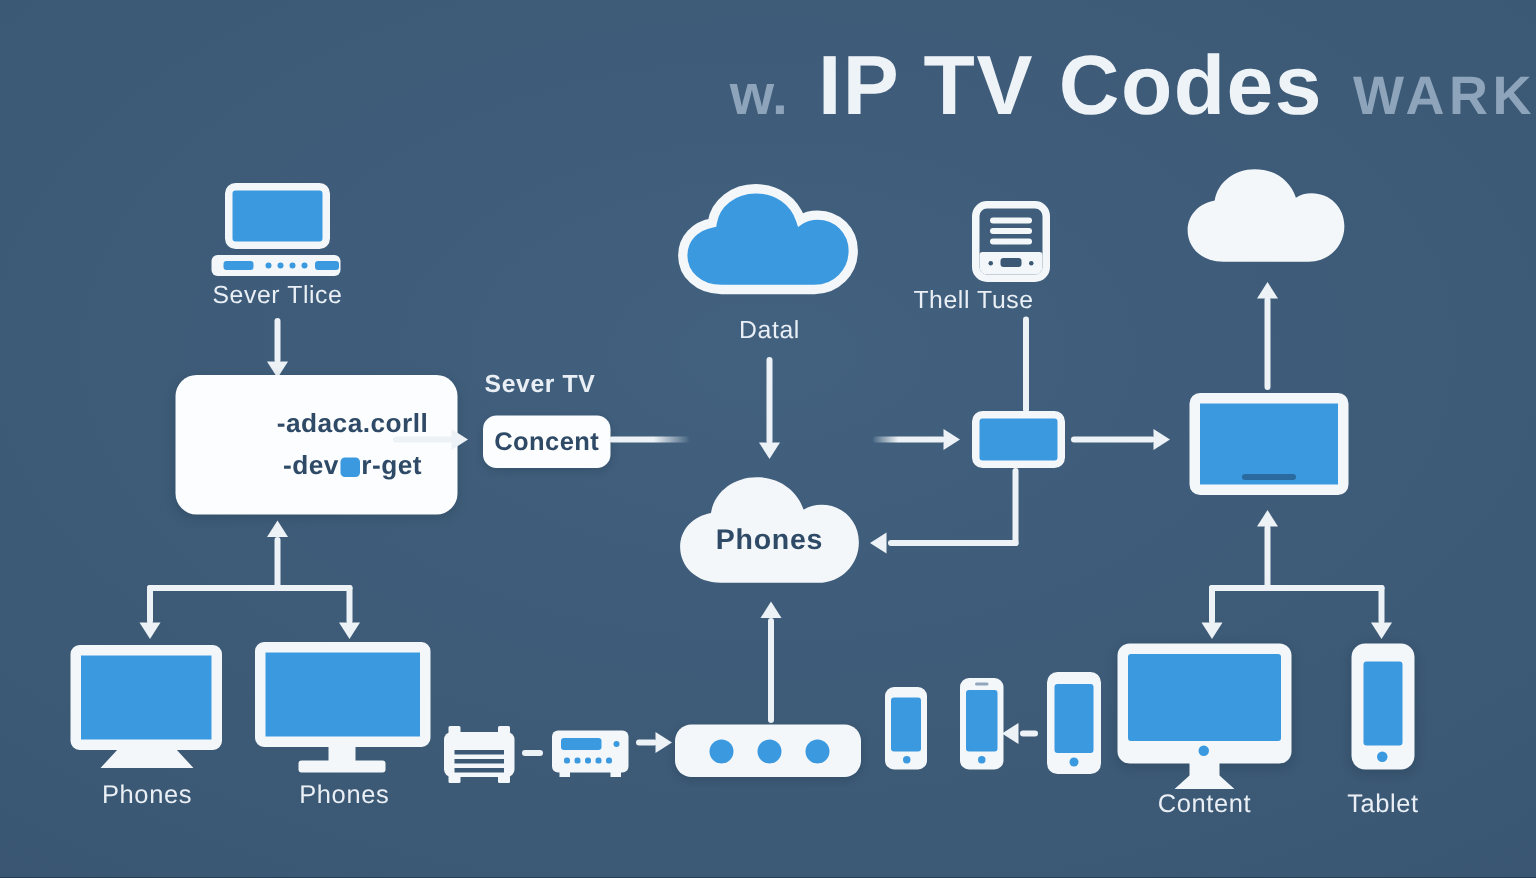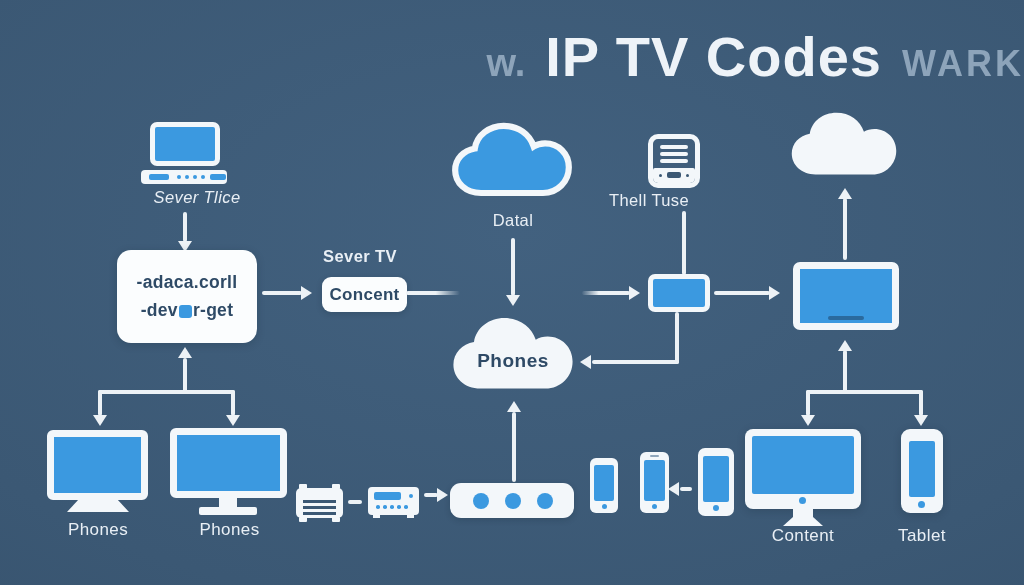--- a/index.html
+++ b/index.html
@@ -19,21 +19,21 @@
   .h{height:4px;border-radius:2px;}
   .v{width:4px;border-radius:2px;}
   .fade-r{background:linear-gradient(to right,#edf2f6 55%,rgba(237,242,246,0));}
   .fade-l{background:linear-gradient(to left,#edf2f6 65%,rgba(237,242,246,.05));}
   .ah{position:absolute;width:0;height:0;border-style:solid;}
   .ah-down{border-width:11px 7px 0 7px;border-color:#edf2f6 transparent transparent transparent;}
   .ah-up{border-width:0 7px 11px 7px;border-color:transparent transparent #edf2f6 transparent;}
   .ah-right{border-width:7px 0 7px 11px;border-color:transparent transparent transparent #edf2f6;}
   .ah-left{border-width:7px 11px 7px 0;border-color:transparent #edf2f6 transparent transparent;}
   
-  .panel{position:absolute;background:#fbfdfe;border-radius:14px;box-shadow:0 2px 8px rgba(10,25,40,.18);}
+  .panel{position:absolute;background:#fbfdfe;border-radius:14px;box-shadow:0 2px 8px rgba(10,25,40,.18);padding-left:48px;}
   .panel-text{width:100%;height:100%;display:flex;flex-direction:column;justify-content:center;align-items:center;gap:7px;
     color:#2e4a66;font-size:17.5px;font-weight:600;letter-spacing:.3px;}
   .hl-block{display:inline-block;width:13px;height:13px;background:#3b99e0;border-radius:3px;vertical-align:-2px;margin:0 1px;}
   .btn{position:absolute;background:#fbfdfe;border-radius:9px;box-shadow:0 2px 6px rgba(10,25,40,.18);
     display:flex;align-items:center;justify-content:center;color:#2e4a66;font-size:17px;font-weight:600;letter-spacing:.3px;}
   
   .screen{position:absolute;background:#3b99e0;border:5px solid #f3f7fa;border-radius:7px;box-sizing:border-box;}
   .monitor{position:absolute;background:#3b99e0;border:7px solid #f3f7fa;border-radius:7px;box-sizing:border-box;}
   .white{background:#f3f7fa;}
   .blue{background:#3b99e0;}
@@ -55,21 +55,21 @@
     <div class="screen" style="left:150px;top:122px;width:70px;height:44px;"></div>
     <div class="abs white" style="left:141px;top:170px;width:86px;height:14px;border-radius:4px;">
       <div class="abs blue" style="left:8px;top:4px;width:20px;height:6px;border-radius:2px;"></div>
       <div class="dot" style="left:36px;top:5px;width:4px;height:4px;"></div>
       <div class="dot" style="left:44px;top:5px;width:4px;height:4px;"></div>
       <div class="dot" style="left:52px;top:5px;width:4px;height:4px;"></div>
       <div class="dot" style="left:60px;top:5px;width:4px;height:4px;"></div>
       <div class="abs blue" style="left:69px;top:4px;width:16px;height:6px;border-radius:2px;"></div>
     </div>
   </div>
-  <div class="lbl" style="left:122px;top:188px;width:150px;font-style:italic;">Sever Tlice</div>
+  <div class="lbl" style="left:110px;top:188px;width:150px;">Sever Tlice</div>
 
   <div class="ln v" style="left:183px;top:212px;height:30px;"></div>
   <div class="ah ah-down" style="left:178px;top:241px;"></div>
 
   <div class="panel" style="left:117px;top:250px;width:140px;height:93px;">
     <div class="panel-text">
       <span>-adaca.corll</span>
       <span><span>-dev</span><span class="hl-block"></span><span>r-get</span></span>
     </div>
   </div>

